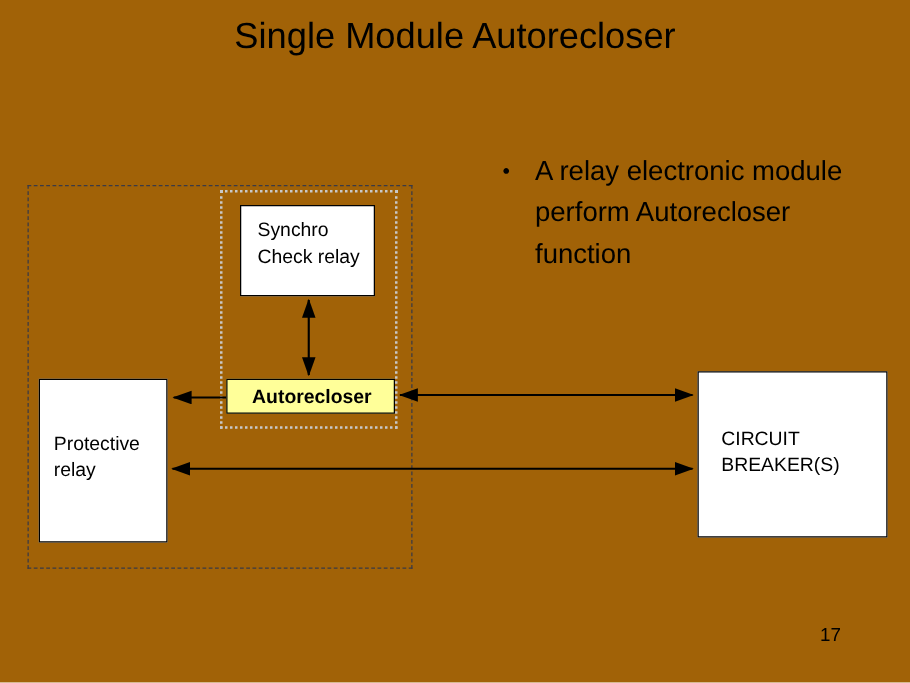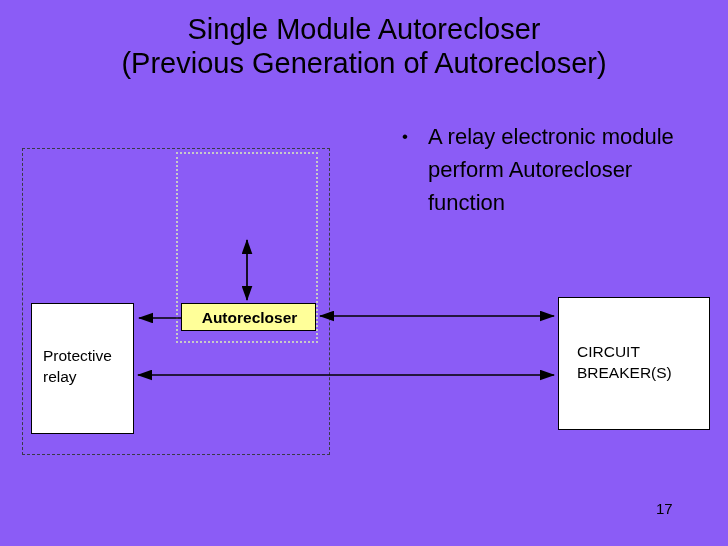--- a/index.html
+++ b/index.html
@@ -8,21 +8,21 @@
     background: #ffffff;
   }
   body {
     font-family: "Liberation Sans", sans-serif;
     color: #000000;
   }
   #slide {
     position: relative;
     width: 728px;
     height: 546px;
-    background: #8b5cf6;
+    background: #a16207;
     overflow: hidden;
   }
 
   
   .title-block {
     position: absolute;
     left: 0;
     top: 12px;
     width: 728px;
     text-align: center;
@@ -191,21 +191,20 @@
     width: 22px;
   }
 </style>
 </head>
 <body>
 
 <div id="slide">
 
   <div class="title-block">
     <div class="title-line">Single Module Autorecloser</div>
-    <div class="title-line">(Previous Generation of Autorecloser)</div>
   </div>
 
   <div class="bullet-row">
     <span class="bullet-marker">•</span>
     <span class="bullet-text">A relay electronic module perform Autorecloser function</span>
   </div>
 
   <div id="diagram">
 
     <div class="dashed-boundary"></div>
@@ -224,20 +223,23 @@
 
       <line x1="247" y1="300" x2="247" y2="240" stroke="#000000" stroke-width="1.7" marker-start="url(#ah-start)" marker-end="url(#ah-end)"></line>
 
       <line x1="181" y1="318" x2="139" y2="318" stroke="#000000" stroke-width="1.7" marker-end="url(#ah-end)"></line>
 
       <line x1="320" y1="316" x2="554" y2="316" stroke="#000000" stroke-width="1.7" marker-start="url(#ah-start)" marker-end="url(#ah-end)"></line>
 
       <line x1="138" y1="375" x2="554" y2="375" stroke="#000000" stroke-width="1.7" marker-start="url(#ah-start)" marker-end="url(#ah-end)"></line>
     </svg>
 
+    <div class="box" id="box-synchro">
+      <div class="box-label" id="label-synchro">Synchro Check relay</div>
+    </div>
 
     <div class="box" id="box-autorecloser">
       <div class="box-label" id="label-autorecloser">Autorecloser</div>
     </div>
 
     <div class="box" id="box-protective">
       <div class="box-label" id="label-protective">Protective relay</div>
     </div>
 
     <div class="box" id="box-breaker">

